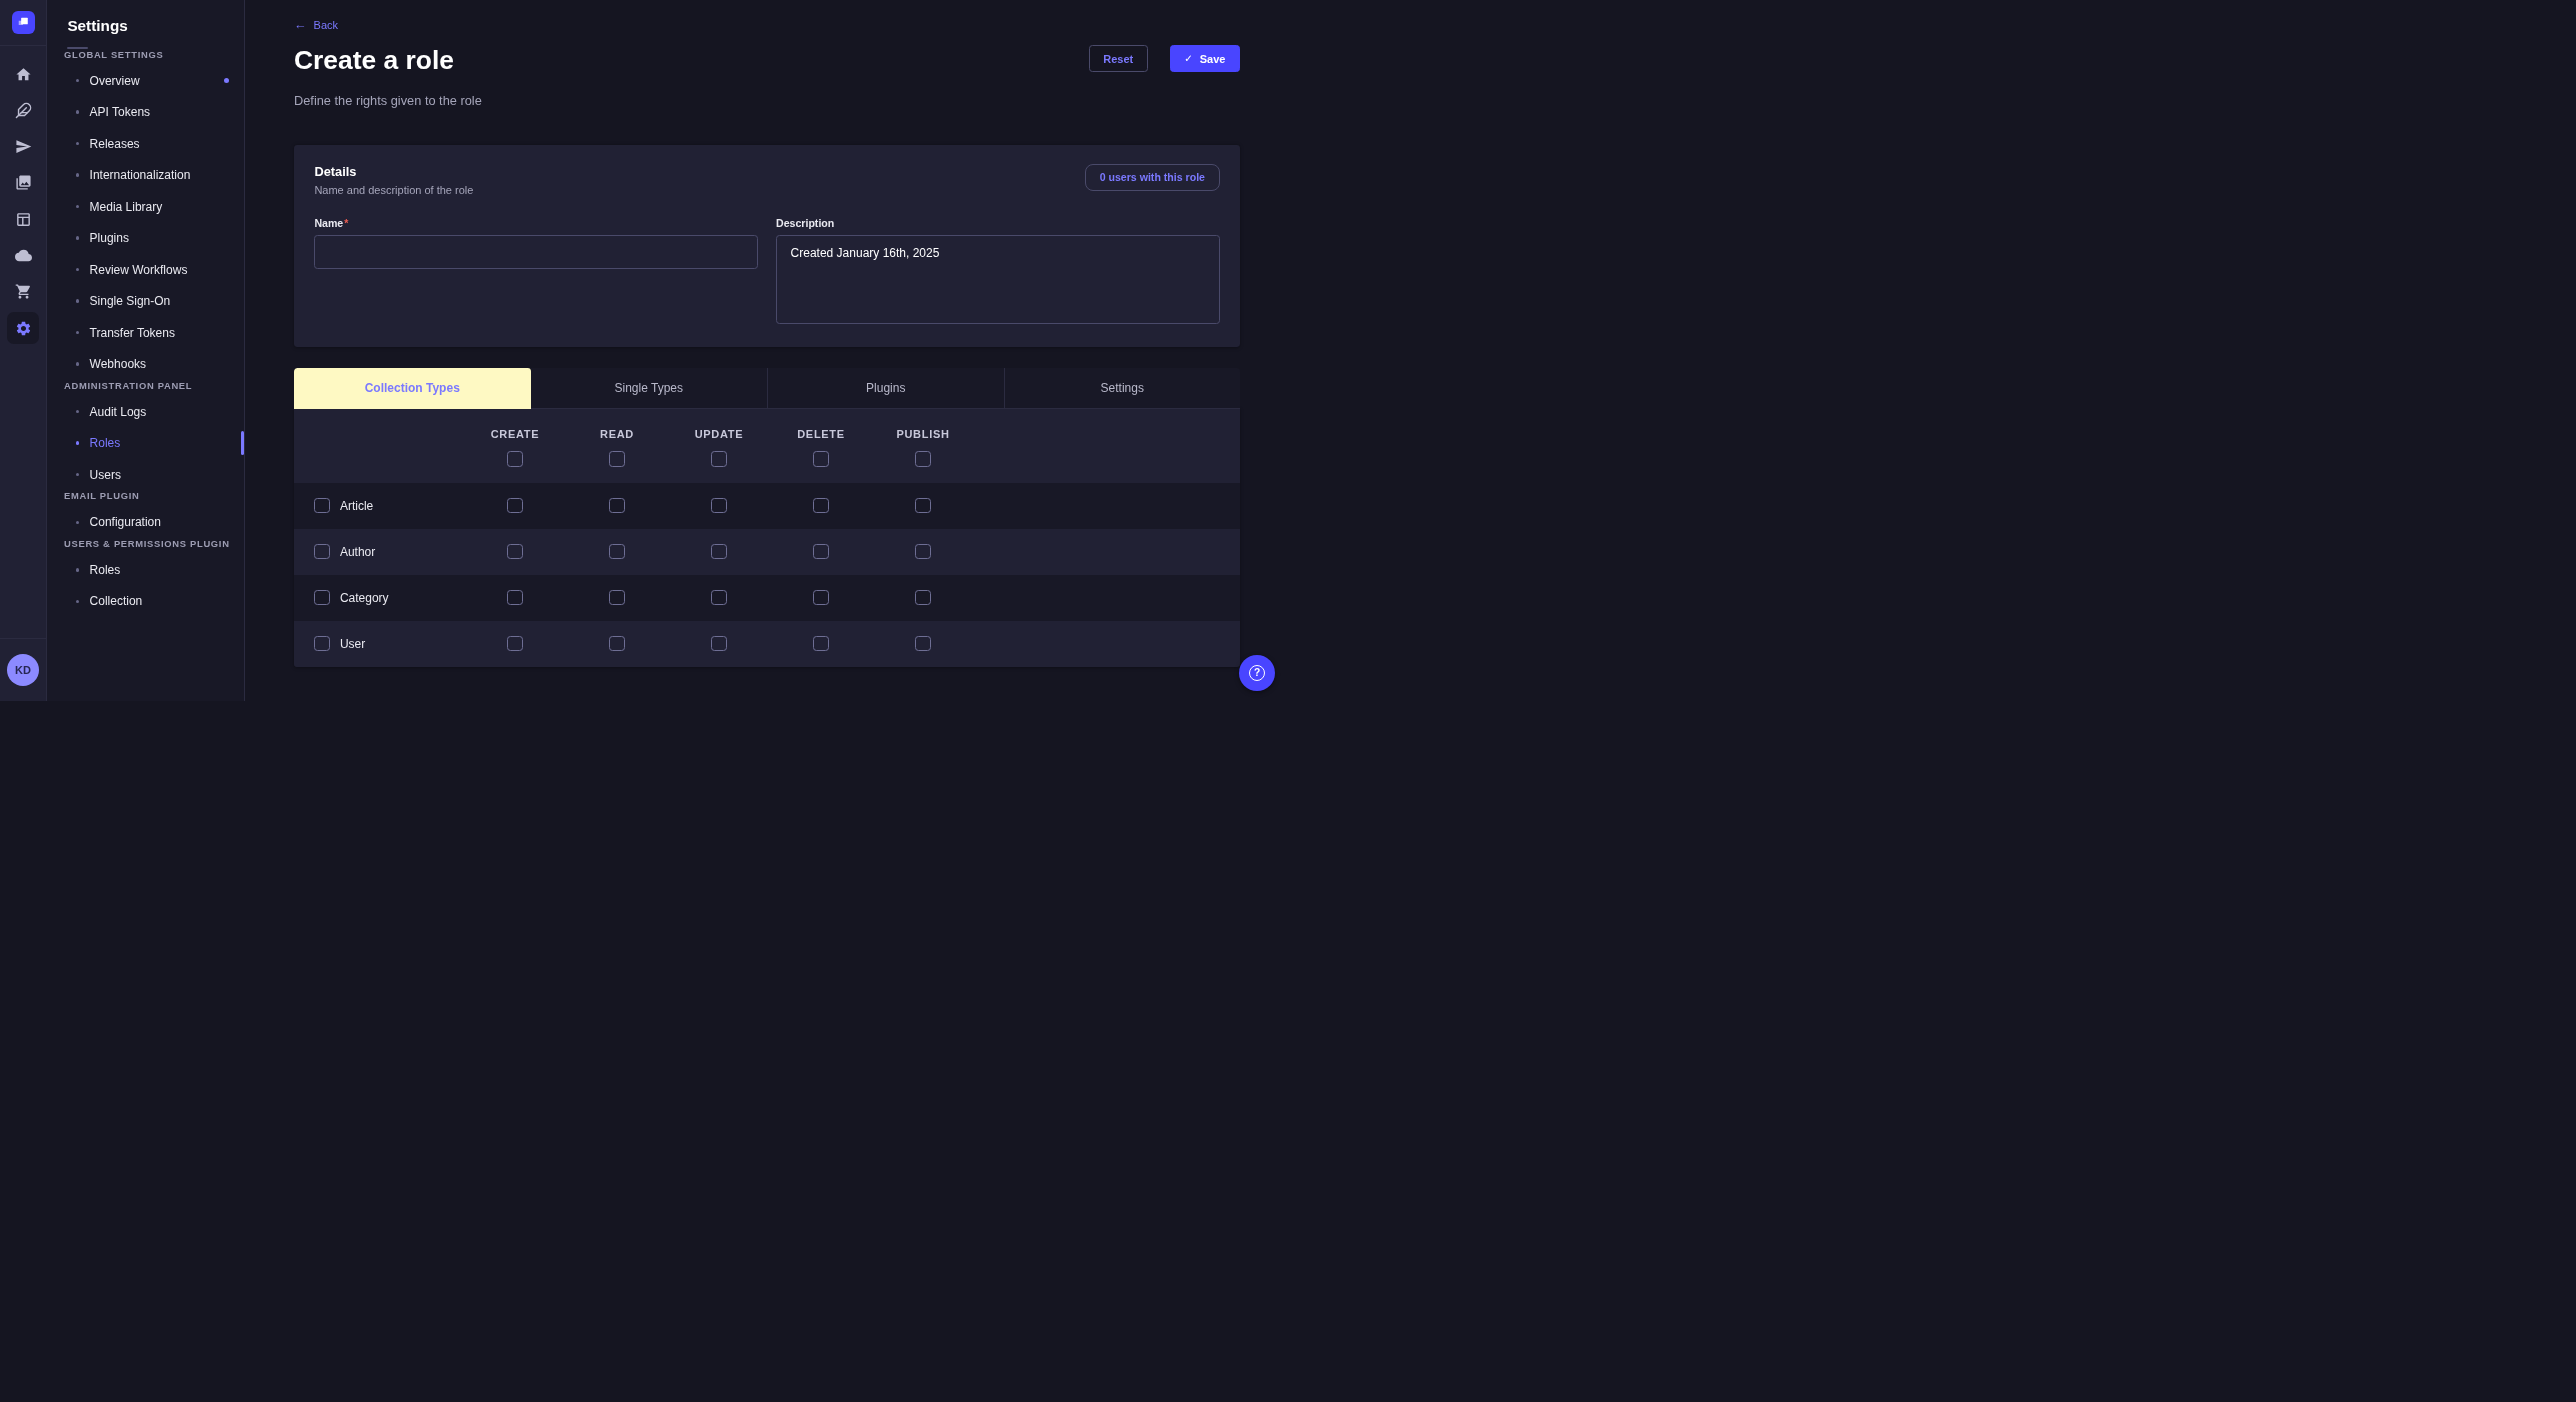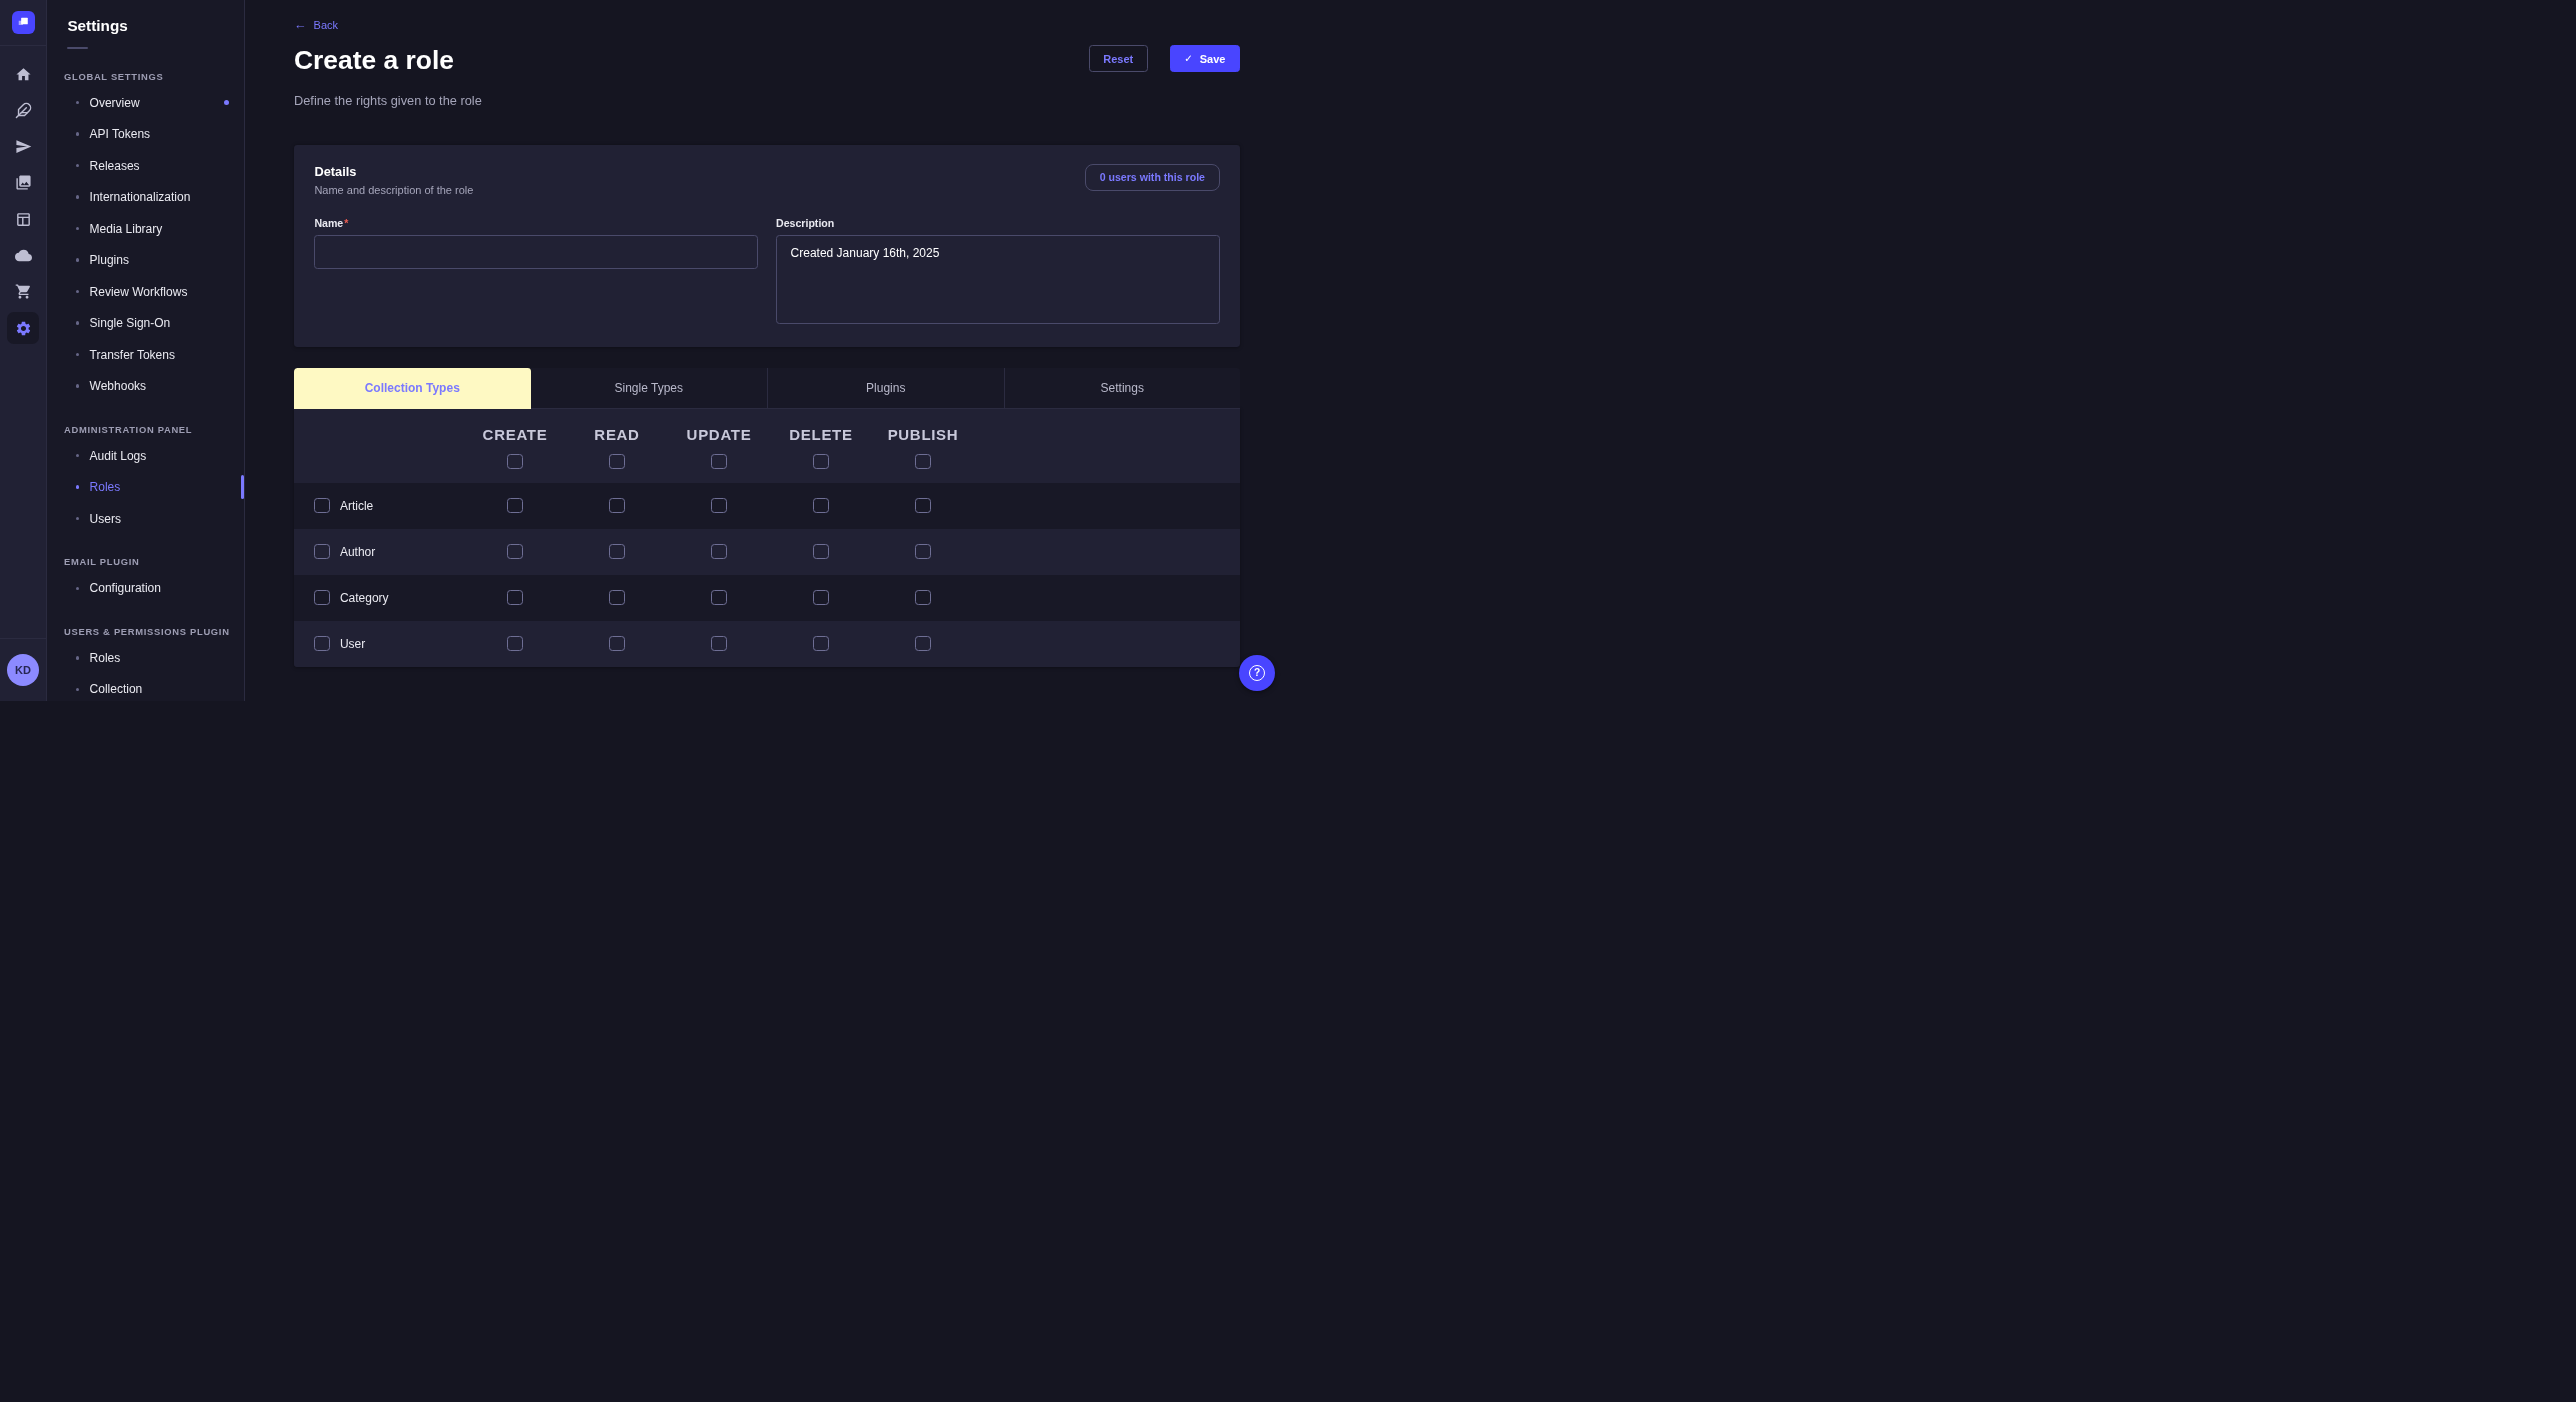--- a/index.html
+++ b/index.html
@@ -21,21 +21,21 @@
   .rail-btn svg { width:17px; height:17px; }
   .avatar-cell { width:100%; height:63px; border-top:0.9px solid #2b2b40; display:flex; align-items:center; justify-content:center; }
   .avatar { width:32px; height:32px; border-radius:50%; background:#8c8aff; color:#262652; font-size:11px; font-weight:700; display:flex; align-items:center; justify-content:center; cursor:pointer; }
   
   .subnav {
     width:198px; background:#181826; border-right:0.9px solid #2b2b40;
     flex-shrink:0; padding-top:17px; overflow:hidden; position:relative;
   }
   .subnav-title { font-size:15.3px; font-weight:700; color:#fff; padding-left:20.4px; }
   .subnav-dash { width:20.4px; height:1.7px; background:#4a4a6a; margin:12px 0 0 20.4px; border-radius:1.7px; }
-  .nav-section-header { font-size:9.4px; font-weight:700; letter-spacing:0.7px; color:#9d9db3; padding-left:17px; margin-top:22px; margin-bottom:5.1px; text-transform:uppercase; }
+  .nav-section-header { font-size:9.4px; font-weight:700; letter-spacing:0.7px; color:#9d9db3; padding-left:17px; margin-bottom:5.1px; text-transform:uppercase; }
   .subnav-item { height:31.5px; display:flex; align-items:center; gap:10.2px; padding-left:29px; padding-right:15.3px; color:#eaeaf1; font-size:12px; cursor:pointer; position:relative; }
   .subnav-item .bullet { width:3.4px; height:3.4px; border-radius:50%; background:#666687; flex-shrink:0; }
   .subnav-item.active { color:#7b79ff; }
   .subnav-item.active .bullet { background:#7b79ff; }
   .subnav-item.active::after { content:""; position:absolute; right:0; top:3.4px; bottom:3.4px; width:2.6px; background:#7b79ff; border-radius:1.7px; }
   .subnav-item .notif-dot { width:5.1px; height:5.1px; border-radius:50%; background:#7b79ff; margin-left:auto; }
   
   .main { flex:1; background:#151521; position:relative; padding:19px 48px 0 49px; overflow:hidden; }
   .back-row { display:flex; align-items:center; gap:6.8px; color:#7b79ff; font-size:11px; cursor:pointer; width:fit-content; }
   .back-arrow { font-size:12.8px; line-height:1; }
@@ -62,21 +62,21 @@
   
   .tabs { margin-top:20.4px; display:grid; grid-template-columns:repeat(4,1fr); height:41px; border-radius:3.4px 3.4px 0 0; overflow:hidden; }
   .tab { border:none; background:#181826; color:#b9b9cb; font-size:12px; font-family:inherit; cursor:pointer; border-bottom:0.9px solid #2b2b40; }
   .tab.sep { border-left:0.9px solid #2b2b40; }
   .tab.active { background:#fef9c3; color:#7b79ff; font-weight:600; border-bottom:none; border-radius:3.4px 3.4px 0 0; }
   
   .perm-table { border-radius:0 0 3.4px 3.4px; overflow:hidden; box-shadow:0 0.9px 3.4px rgba(3,3,5,0.35); }
   .perm-grid { display:grid; grid-template-columns:170px repeat(5,102px) 1fr; align-items:center; }
   .perm-header { height:74px; background:#212134; }
   .perm-col { display:flex; flex-direction:column; align-items:center; justify-content:center; gap:11px; padding-top:3.4px; }
-  .perm-label { font-size:15px; font-weight:700; letter-spacing:0.7px; color:#c8c8da; text-transform:uppercase; }
+  .perm-label { font-size:11px; font-weight:700; letter-spacing:0.7px; color:#c8c8da; text-transform:uppercase; }
   .checkbox { width:15.3px; height:15.3px; border:0.9px solid #6e6e94; border-radius:3.4px; background:transparent; cursor:pointer; display:inline-block; flex-shrink:0; }
   .perm-row { height:46px; }
   .perm-row:nth-child(odd) { background:#181826; }
   .perm-row:nth-child(even) { background:#212134; }
   .row-head { display:flex; align-items:center; gap:10.2px; padding-left:20.4px; }
   .row-label { font-size:12px; color:#eaeaf1; }
   .perm-cell { display:flex; justify-content:center; }
   
   .help-btn { position:absolute; right:12.8px; bottom:10.2px; width:36px; height:36px; border-radius:50%; background:#4945ff; border:none; cursor:pointer; display:flex; align-items:center; justify-content:center; box-shadow:0 1.7px 5.1px rgba(0,0,0,.4); }
   .help-ring { width:16px; height:16px; border:1.7px solid #fff; border-radius:50%; color:#fff; font-size:10.2px; font-weight:700; display:flex; align-items:center; justify-content:center; line-height:1; }

